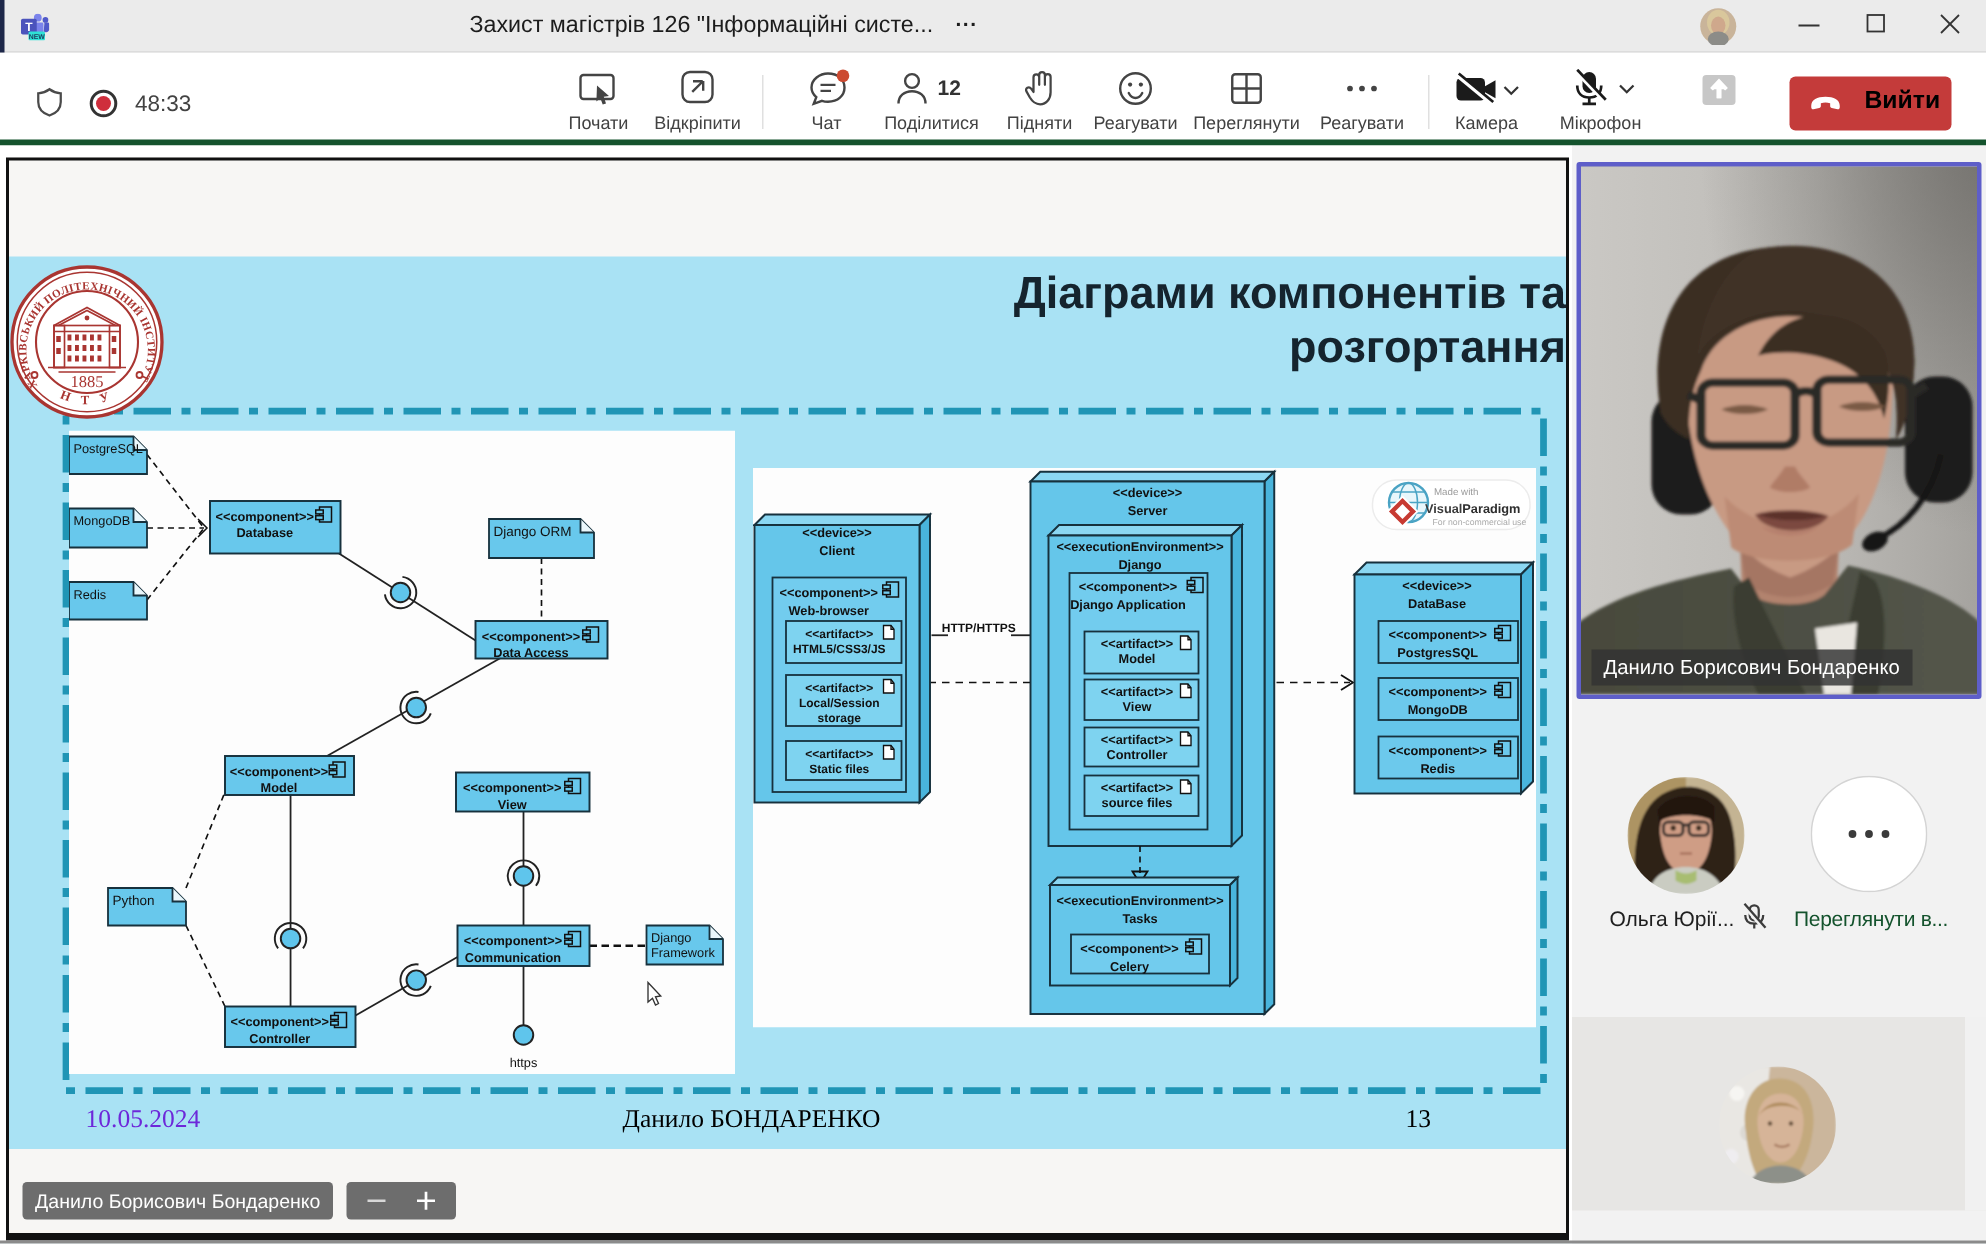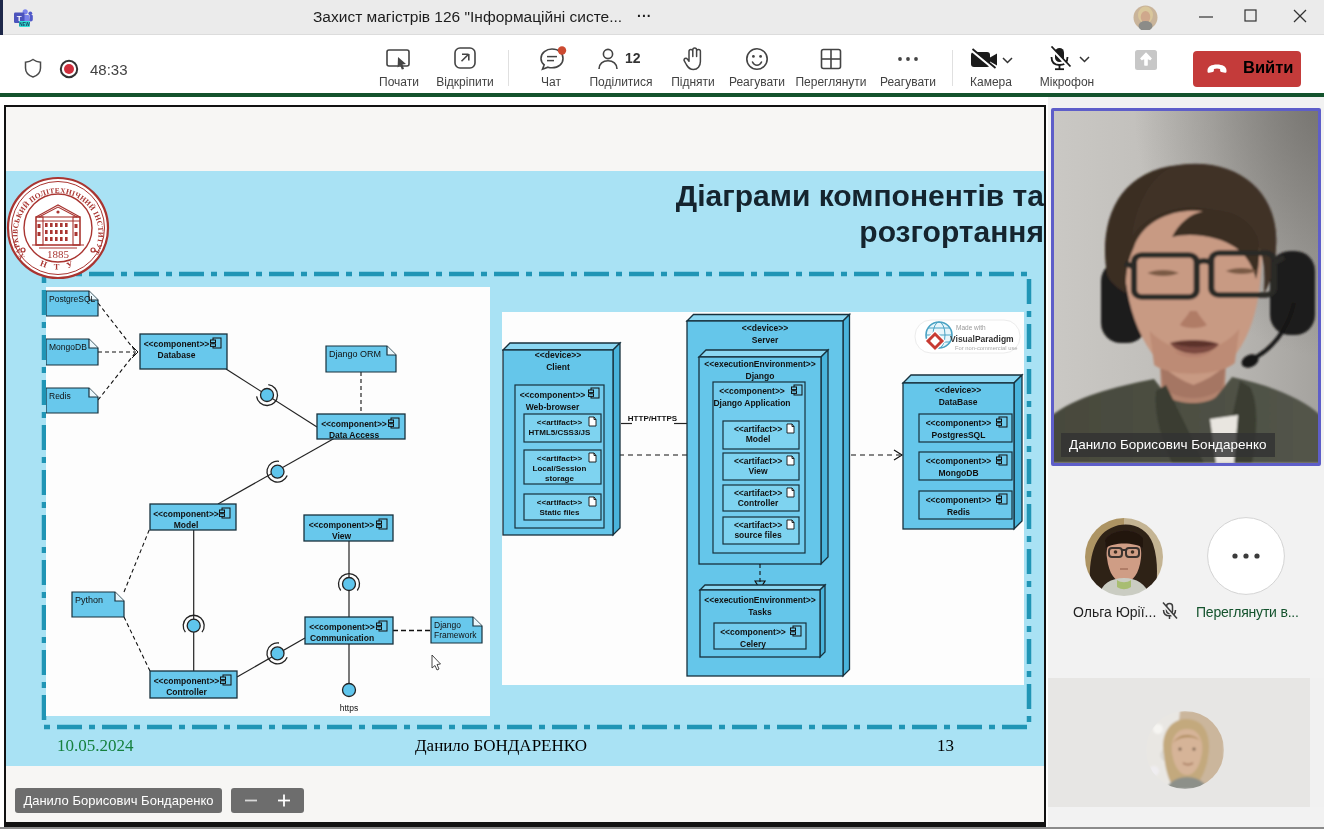--- a/index.html
+++ b/index.html
@@ -397,21 +397,21 @@
       <line x1="426" y1="16" x2="448" y2="16" stroke="#4aa3c4" stroke-width="1"></line>
       <line x1="426" y1="30" x2="448" y2="30" stroke="#4aa3c4" stroke-width="1"></line>
       <rect x="426" y="22" width="14" height="14" fill="#c73a32" stroke="#fff" stroke-width="1.2" transform="rotate(45 433 29)"></rect>
       <rect x="429.5" y="25.5" width="7" height="7" fill="#fff" transform="rotate(45 433 29)"></rect>
       <text x="454" y="18" font-size="6.5" fill="#9a9a9a">Made with</text>
       <text x="448" y="30" font-size="8.5" font-weight="bold" fill="#3c3c3c">Visual<tspan fill="#2d2d2d">Paradigm</tspan></text>
       <text x="453" y="38" font-size="5.8" fill="#aaaaaa">For non-commercial use</text>
           </g>
       </svg>
 
-      <div class="abs serif" style="left:51px; top:565px; font-size:17px; color:#15803d;">10.05.2024</div>
+      <div class="abs serif" style="left:51px; top:565px; font-size:17px; color:#6d28d9;">10.05.2024</div>
       <div class="abs serif" style="left:409px; top:565px; font-size:17px; color:#000;">Данило БОНДАРЕНКО</div>
       <div class="abs serif" style="left:931px; top:565px; font-size:17px; color:#000;">13</div>
     </div>
 
     <svg class="abs" style="left:0px; top:65px;" width="112" height="112" viewBox="0 0 112 112">
       <defs>
         <path id="arct" d="M 19,85 A 40.5,40.5 0 1 1 85,85"></path>
         <path id="arcb" d="M 22,84 A 40,40 0 0 0 82,84"></path>
       </defs>
       <circle cx="52" cy="56" r="50" fill="#fff" stroke="#a93531" stroke-width="2.2"></circle>

